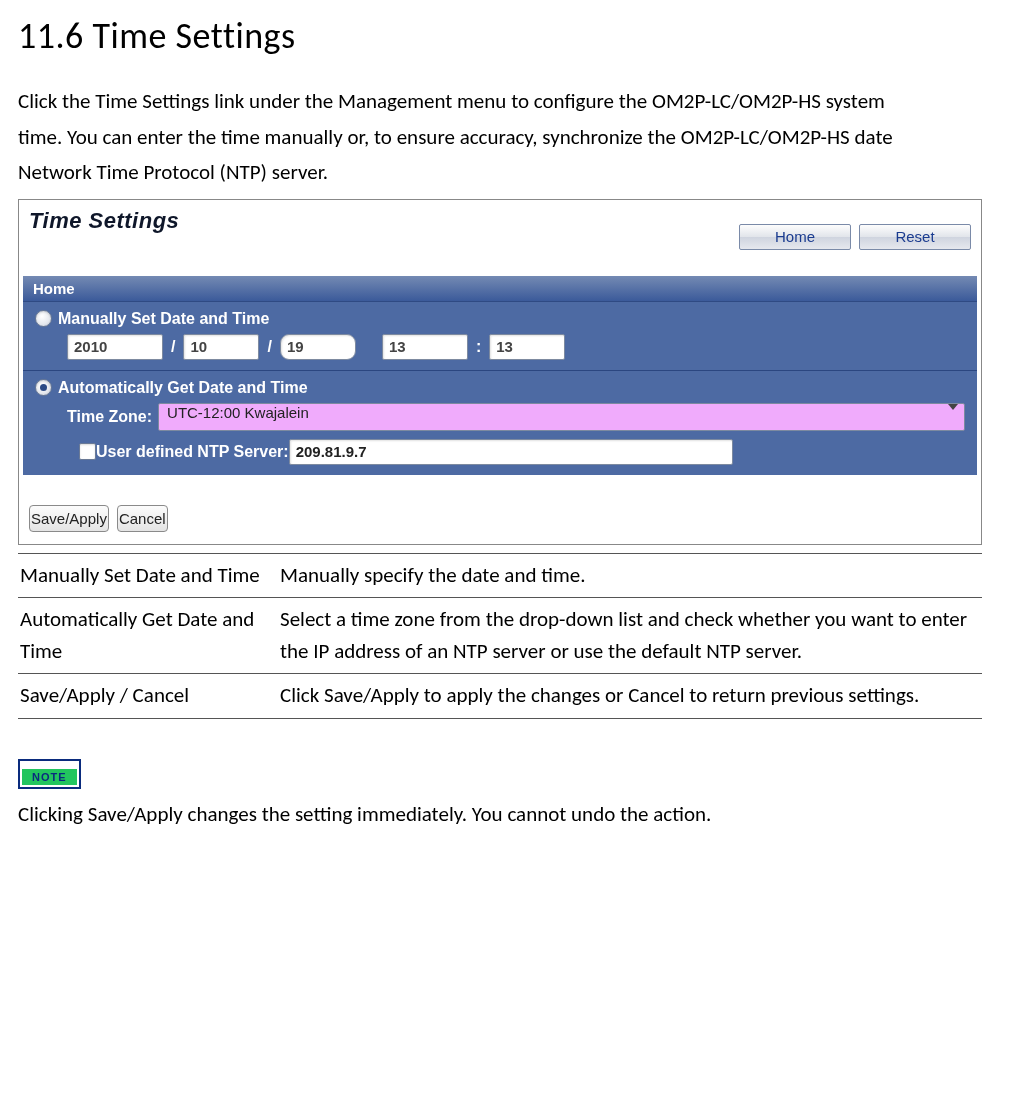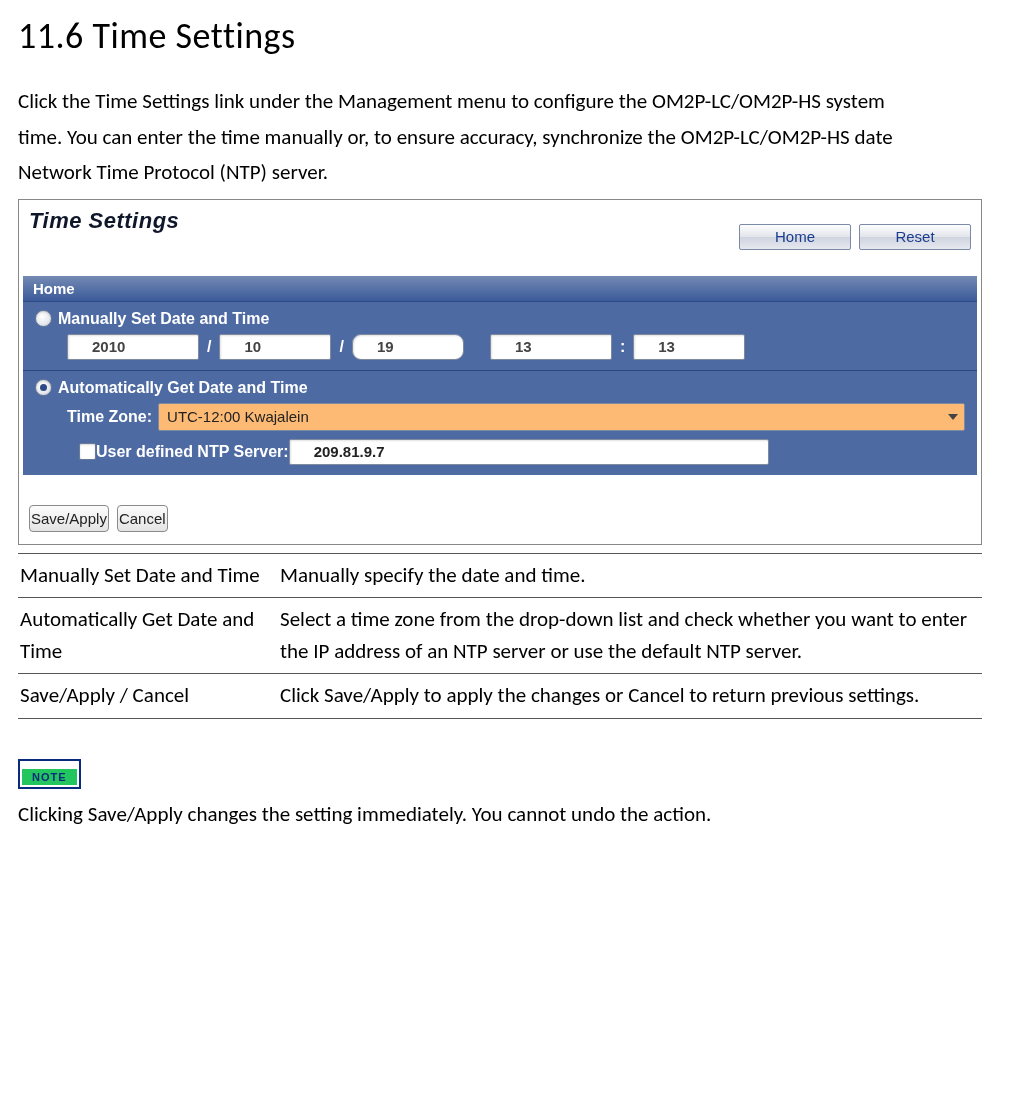--- a/index.html
+++ b/index.html
@@ -112,45 +112,44 @@
     background: #fff;
     border: 1px solid #6a7a96;
     border-radius: 2px;
     box-shadow: inset 0 1px 2px rgba(0,0,0,0.15);
   }
   .field {
     background: #fff;
     border: 1px solid #7d8aa0;
     border-radius: 2px;
     height: 24px;
-    padding: 0 24px;
+    padding: 0 6px;
     font-size: 15px;
     color: #444;
     box-shadow: inset 1px 1px 2px rgba(0,0,0,0.12);
     display: inline-flex;
     align-items: center;
   }
   .w-year  { width: 82px; }
   .w-mon   { width: 62px; }
   .w-day   { width: 62px; border-radius: 9px; }
   .w-hr    { width: 72px; }
   .w-min   { width: 62px; }
   .slash, .colon {
     color: #fff;
     font-weight: bold;
     padding: 0 2px;
   }
   .select {
-    background: #fdba74;
+    background: #f0abfc;
     border: 1px solid #7d8aa0;
     border-radius: 2px;
     height: 26px;
     flex: 1;
     display: flex;
-    align-items: center;
     justify-content: space-between;
     padding: 0 6px 0 8px;
     color: #222;
     font-size: 15px;
     font-weight: normal;
     gap: 9px;
   }
   .select .caret {
     width: 0; height: 0;
     border-left: 5px solid transparent;

